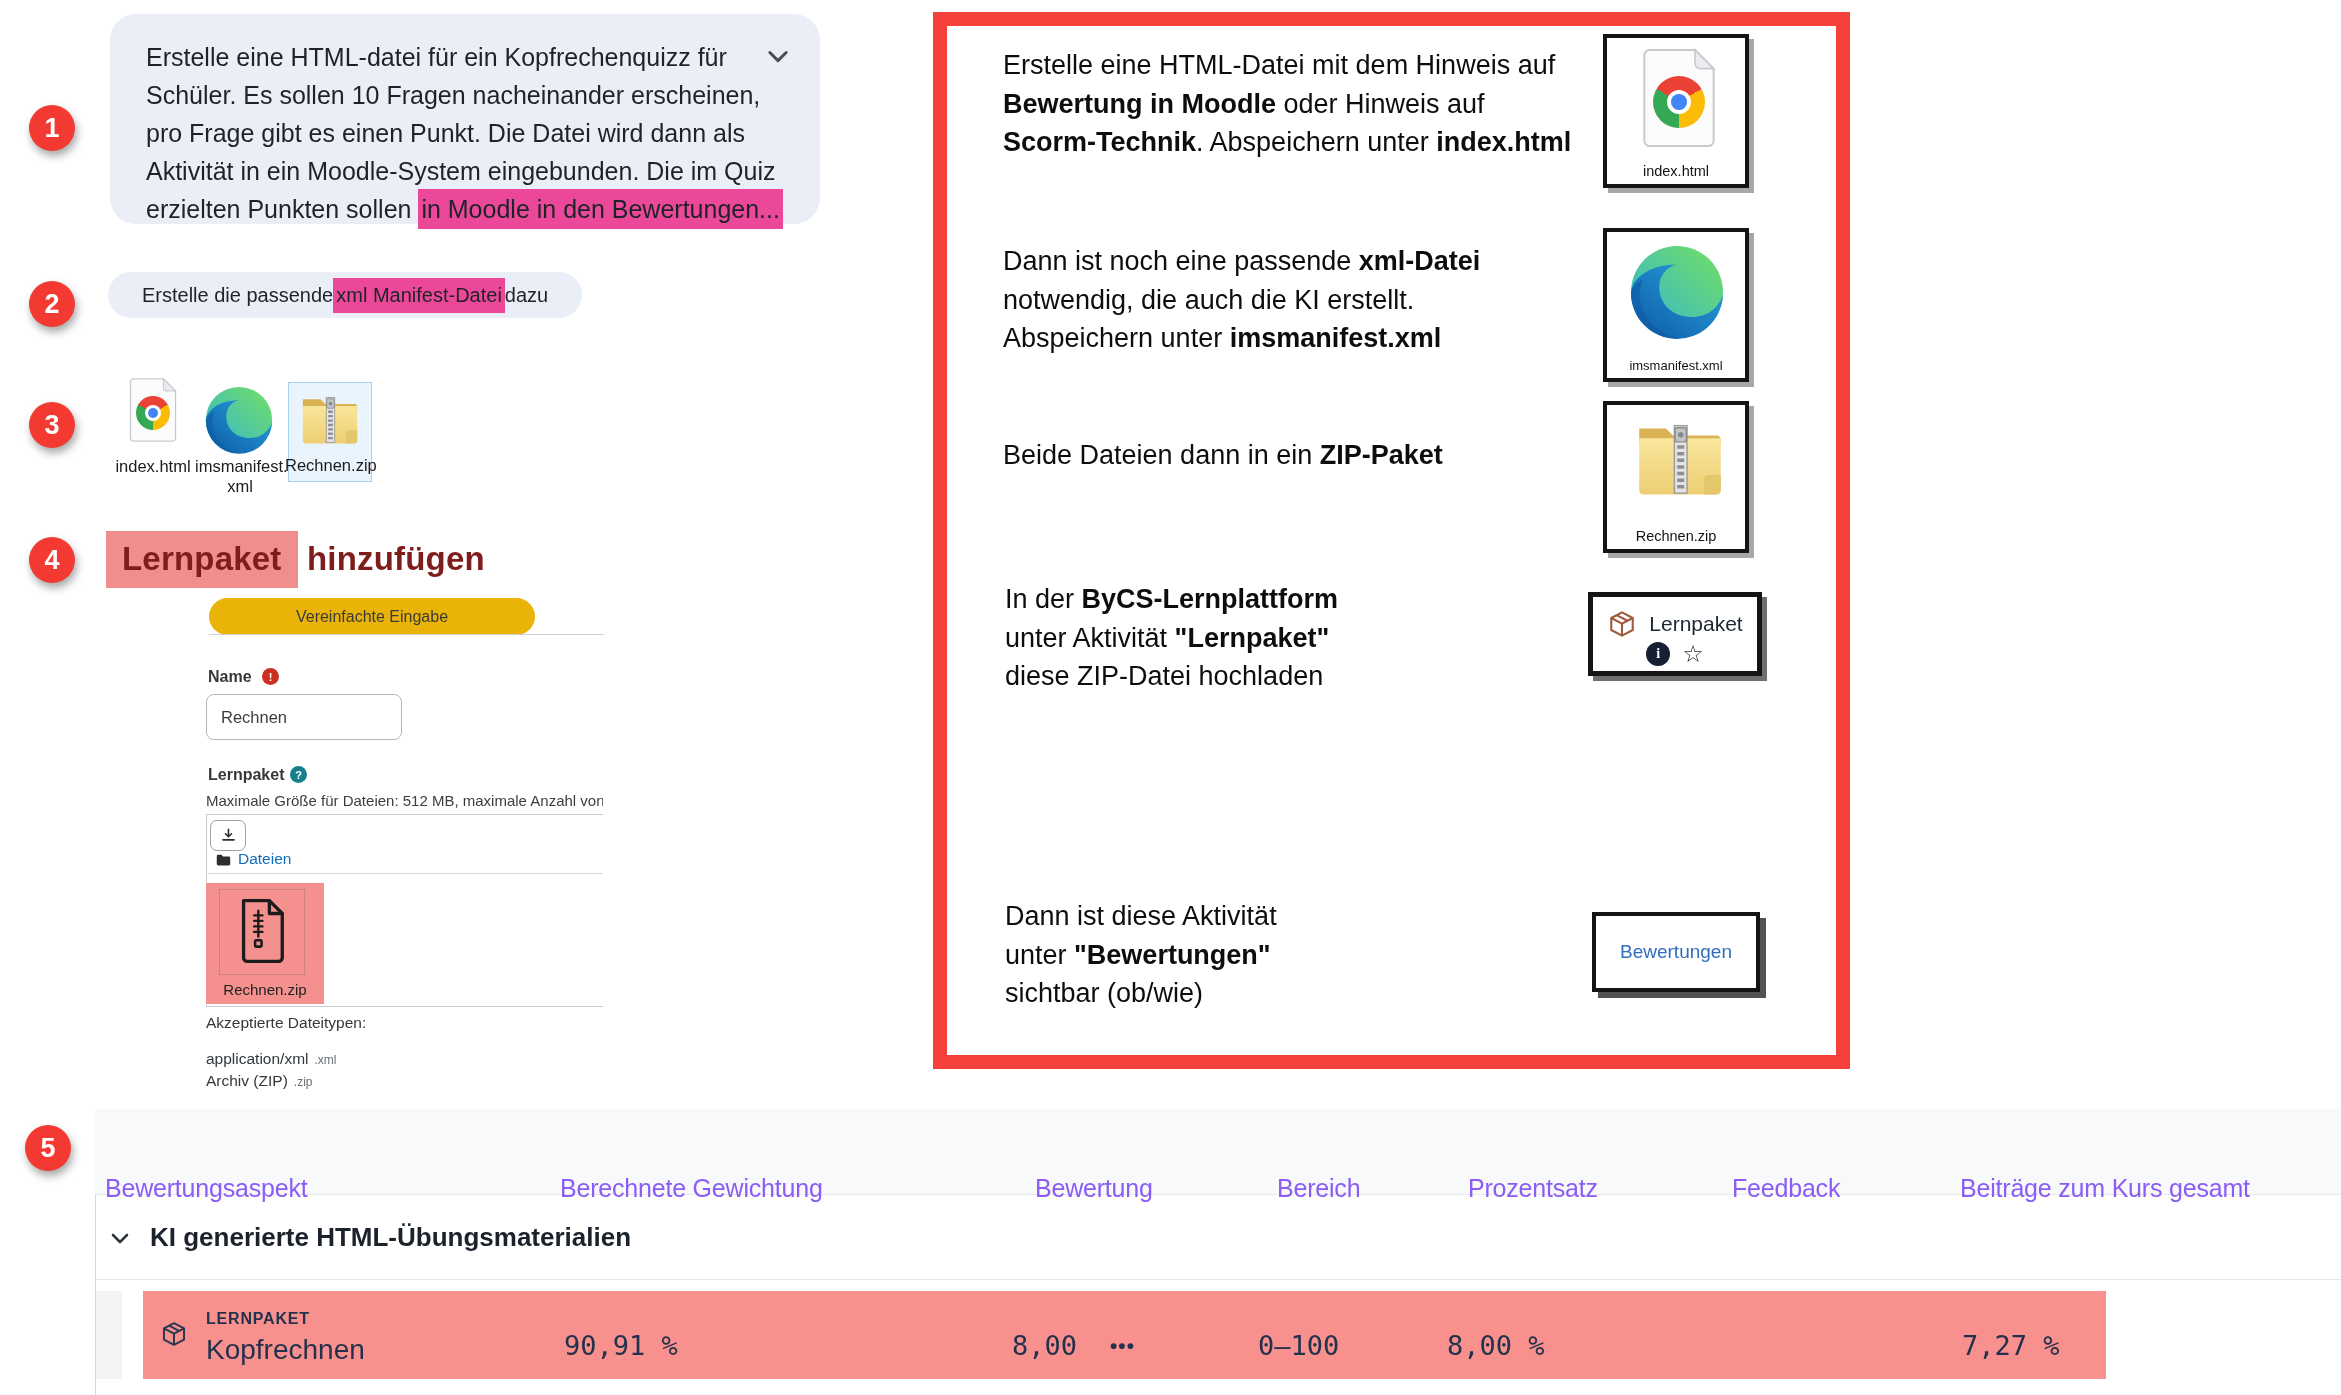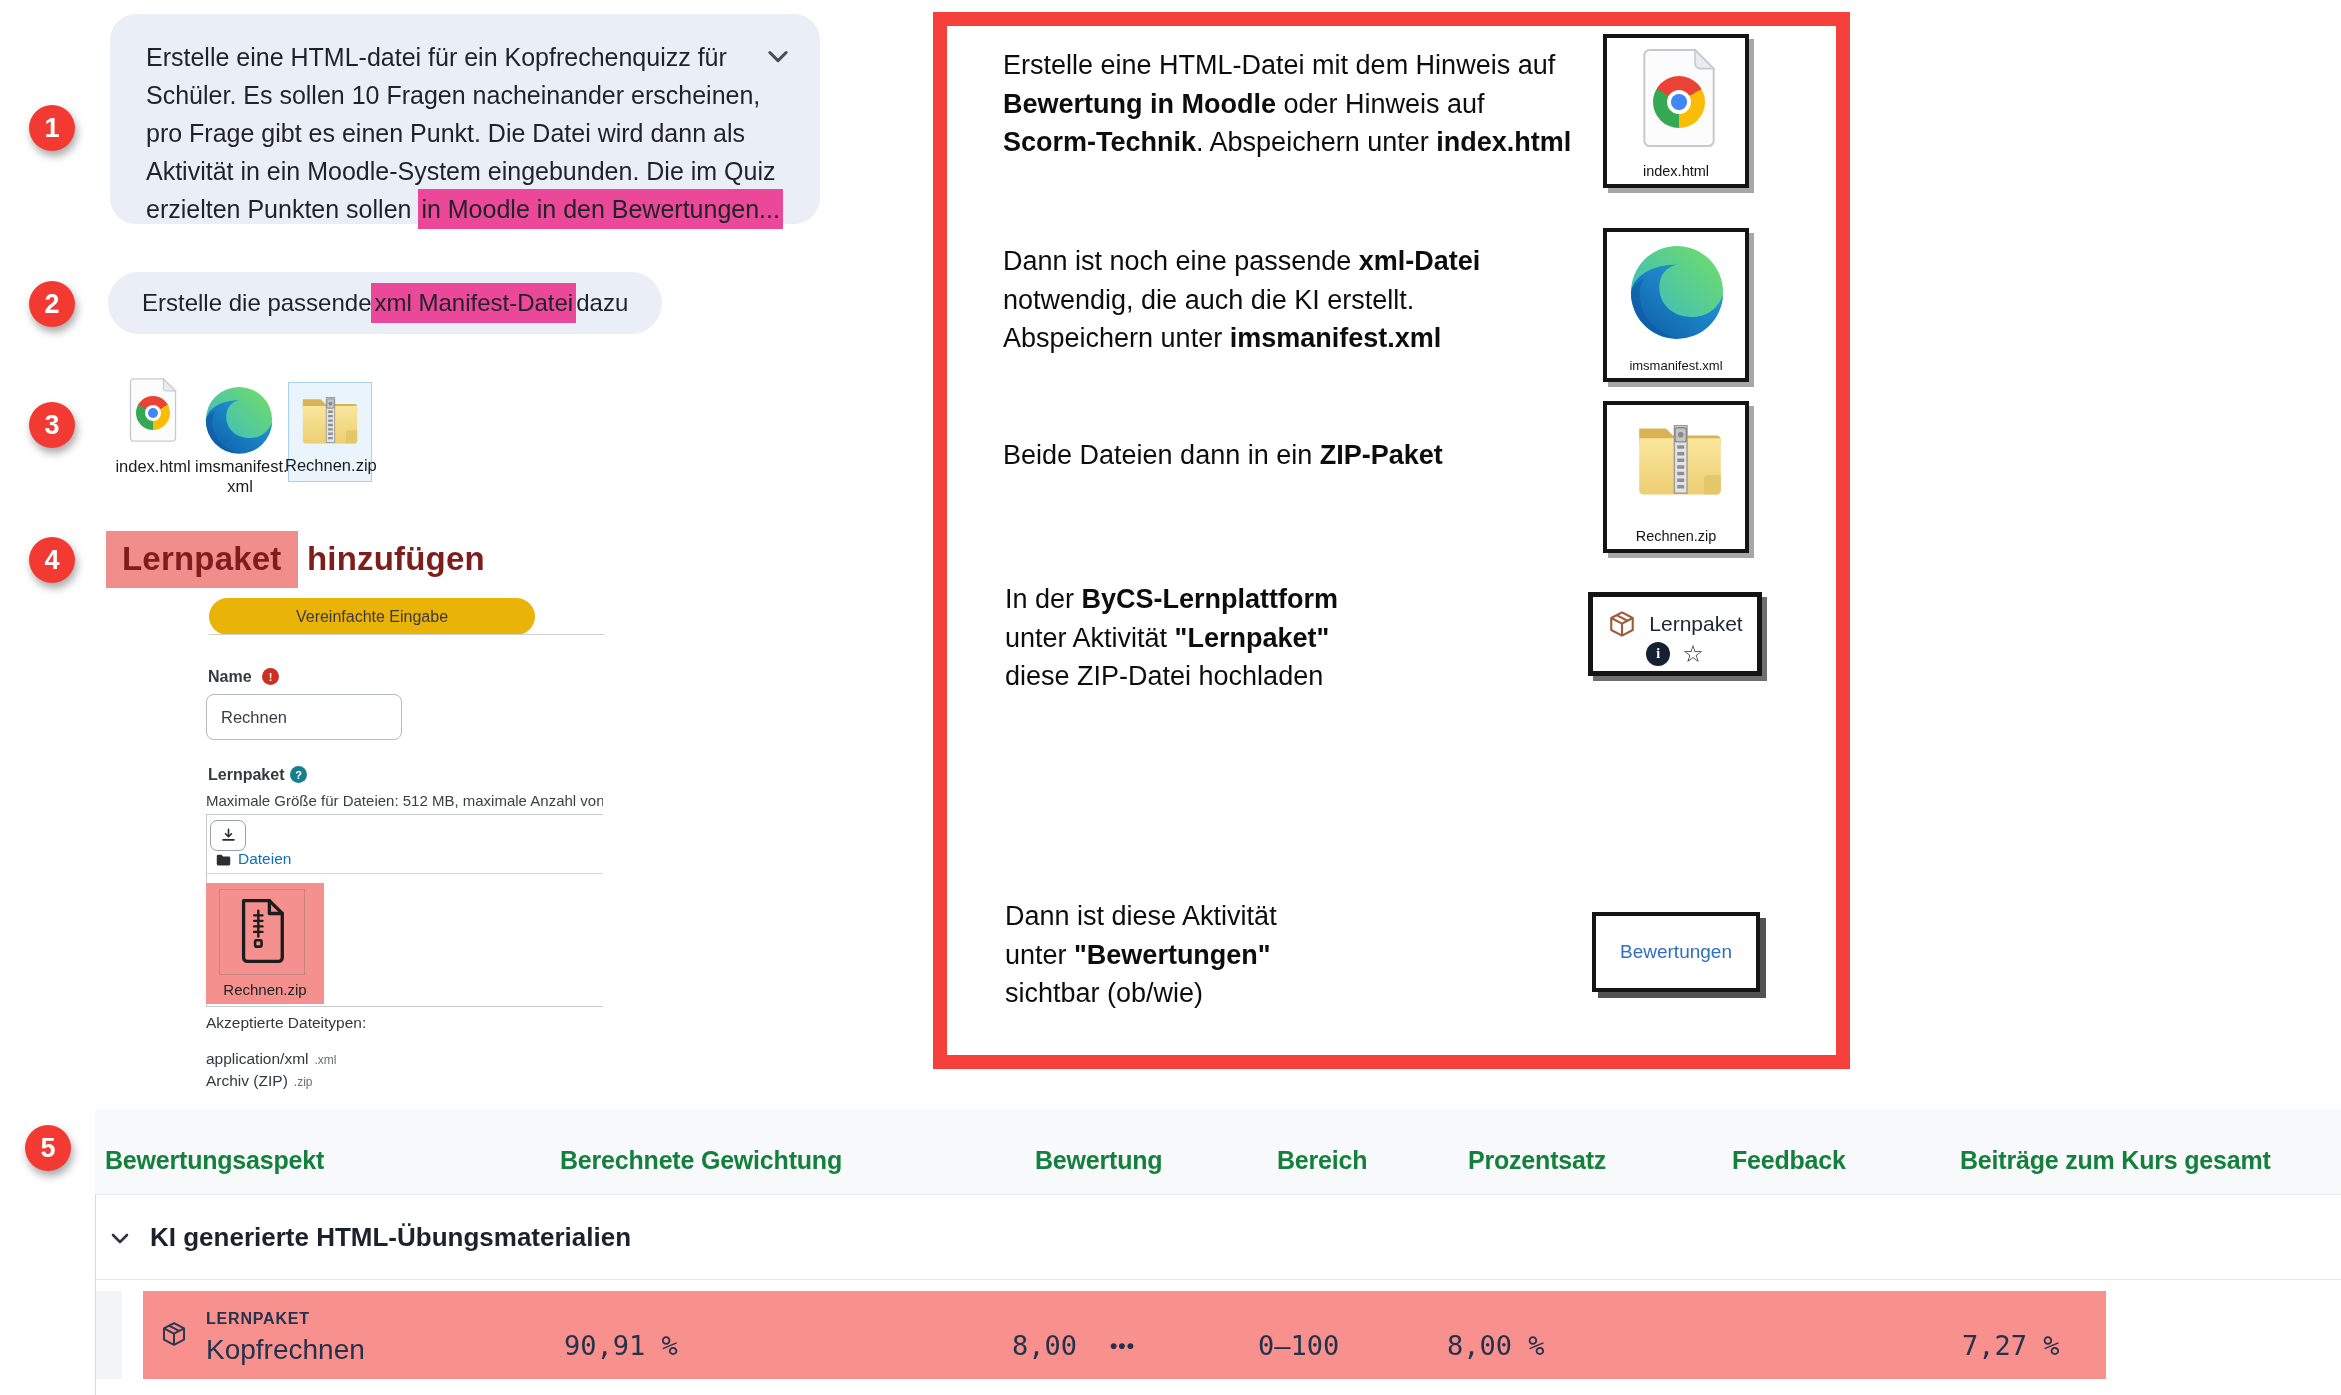--- a/index.html
+++ b/index.html
@@ -9,23 +9,23 @@
 
   
   .badge{position:absolute;width:46px;height:46px;border-radius:50%;background:#f23a32;
     color:#fff;font-weight:bold;font-size:27px;display:flex;align-items:center;
     justify-content:center;box-shadow:2px 5px 9px rgba(0,0,0,.35)}
 
   
   .bubble1{position:absolute;left:110px;top:14px;width:710px;height:210px;background:#e9eef7;
     border-radius:26px;padding:24px 0 0 36px;box-sizing:border-box}
   .bline{font-size:25px;line-height:38px;white-space:nowrap;color:#1f2227}
-  .bubble2{position:absolute;left:108px;top:272px;height:62px;background:#e9eef7;
+  .bubble2{position:absolute;left:108px;top:272px;height:46px;background:#e9eef7;
     border-radius:31px;display:inline-flex;align-items:center;padding:0 34px;
-    font-size:24px;color:#1f2227;white-space:nowrap}
+    font-size:20px;color:#1f2227;white-space:nowrap}
   .seg-b{font-weight:700}
   .seg-h{background:#ec4899;padding:6px 3px}
   .chev1{position:absolute;left:764px;top:42px;width:28px;height:28px;color:#4a4e53}
 
   
   .pgsvg{position:absolute;left:0;top:0;width:100%;height:100%}
   .ball{position:absolute;border-radius:50%;
     background:conic-gradient(from -60deg,#ea4335 0 120deg,#fbbc05 0 240deg,#34a853 0 360deg)}
   .ball::before{content:"";position:absolute;inset:26%;background:#fff;border-radius:50%}
   .ball::after{content:"";position:absolute;inset:35%;background:#4285f4;border-radius:50%}
@@ -80,21 +80,21 @@
   .infodot{width:24px;height:24px;border-radius:50%;background:#152033;color:#fff;
     font-size:14px;font-weight:bold;display:flex;align-items:center;justify-content:center;
     font-family:"Liberation Serif",serif}
   .star{font-size:24px;color:#1d2733;line-height:24px}
   .bewlink{width:100%;height:100%;display:flex;align-items:center;justify-content:center;
     font-size:19px;color:#2f6ec0}
 
   
   .band{position:absolute;left:95px;top:1109px;width:2246px;height:86px;background:#f8f9fa;
     border-bottom:1px solid #e8eaec;box-sizing:border-box}
-  .th{position:absolute;top:1146px;font-size:25px;font-weight:700;color:#15803d;
+  .th{position:absolute;top:1174px;font-size:25px;font-weight:400;color:#8b5cf6;
     letter-spacing:-.2px;white-space:nowrap}
   .grouprow{position:absolute;left:150px;top:1222px;font-size:26px;font-weight:700;color:#1b222c}
   .gchev{position:absolute;left:108px;top:1226px;width:24px;height:24px;color:#30363d}
   .vline{position:absolute;left:95px;top:1195px;width:1px;height:200px;background:#d7dadd}
   .divider{position:absolute;left:95px;top:1279px;width:2246px;height:1px;background:#e4e6e9}
   .strip{position:absolute;left:96px;top:1291px;width:26px;height:88px;background:#f3f4f5}
   .prow{position:absolute;left:143px;top:1291px;width:1963px;height:88px;background:#f8908d}
   .rowtxt{position:absolute;color:#23324c}
   .num{position:absolute;font-family:"DejaVu Sans Mono",monospace;font-size:27px;color:#23324c}
   .dots{position:absolute;font-size:21px;font-weight:bold;color:#23324c;letter-spacing:1px}

